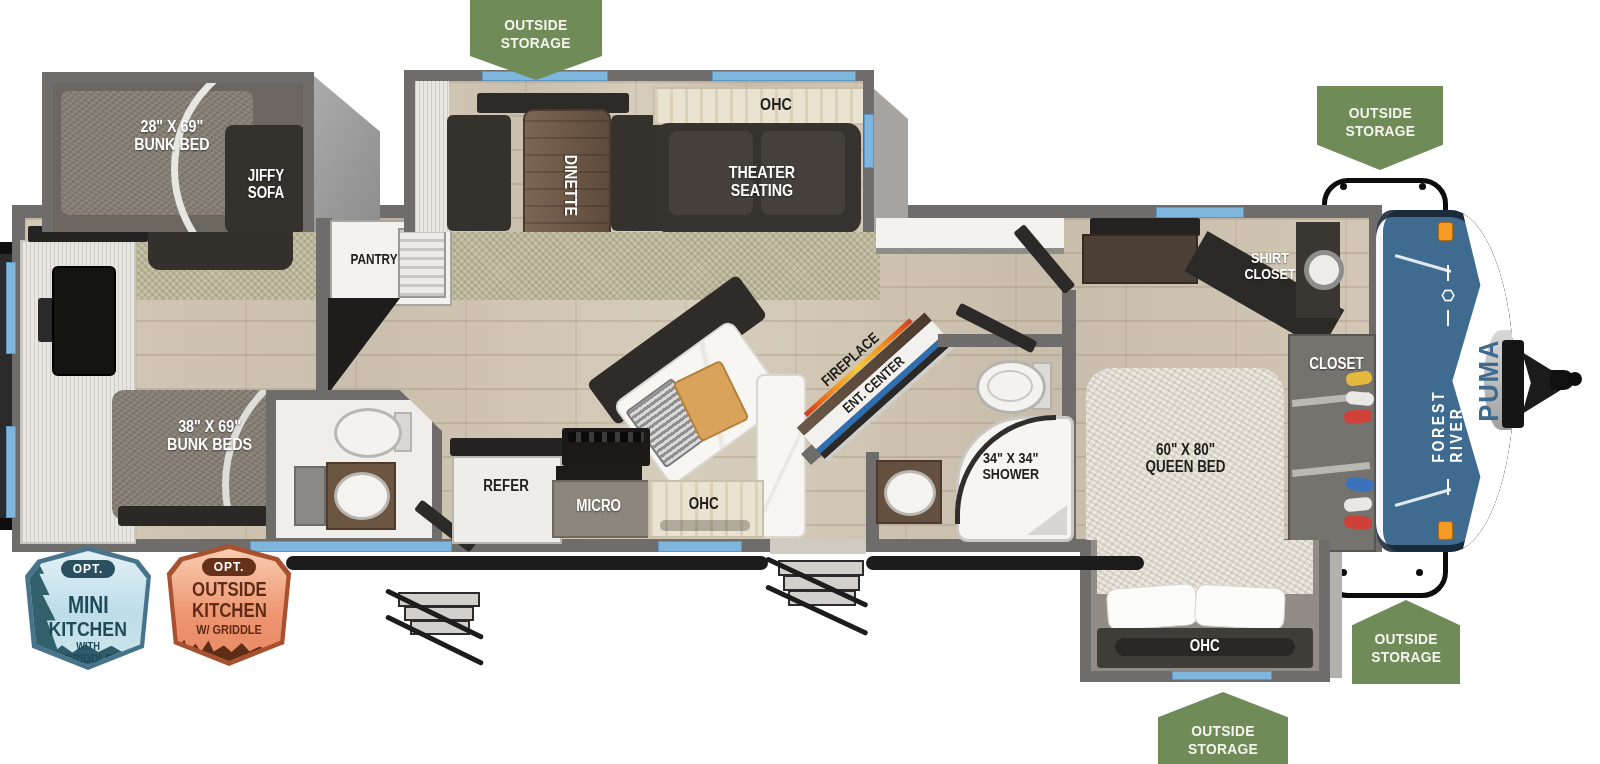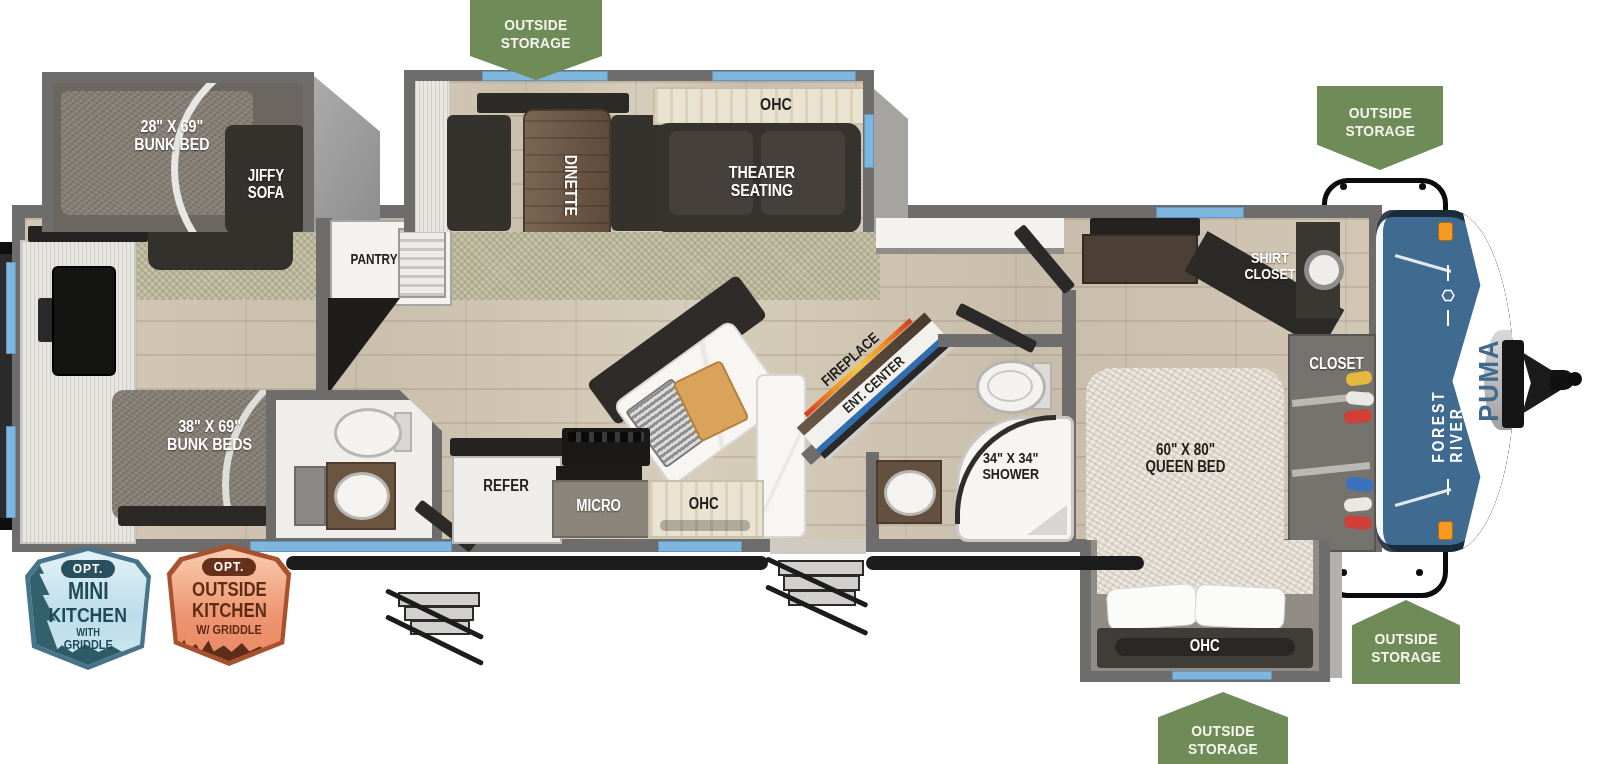--- a/index.html
+++ b/index.html
@@ -296,21 +296,21 @@
   <div class="abs gbadge peak-up" style="left:1158px;top:692px;width:130px;height:72px;">
     <span class="tx">OUTSIDE STORAGE</span>
   </div>
 
   <div class="abs shield" style="left:18px;top:546px;width:140px;height:124px;background:#47748a;">
     <div class="abs shield" style="left:5px;top:5px;width:130px;height:114px;background:linear-gradient(#e3f1f6,#bcdde9 55%,#cfe7ee);overflow:hidden;">
       <div class="abs" style="left:0;top:8px;width:34px;height:106px;background:#33606d;clip-path:polygon(40% 0,62% 14%,48% 14%,78% 34%,58% 34%,96% 58%,70% 58%,100% 84%,100% 100%,0 100%,0 0);"></div>
       <div class="abs" style="left:0;bottom:0;width:130px;height:26px;background:#2e5b68;clip-path:polygon(0 100%,0 42%,7% 62%,14% 30%,22% 58%,30% 24%,38% 52%,48% 20%,58% 50%,68% 26%,78% 55%,88% 32%,100% 58%,100% 100%);"></div>
       <div style="position:relative;width:100%;height:100%;display:flex;flex-direction:column;align-items:center;padding-top:9px;box-sizing:border-box;">
         <span class="opt-pill" style="background:#28505e;">OPT.</span>
-        <span class="lbl" style="font-size:23px;color:#1f4a5a;margin-top:2px;"><span class="sq">MINI</span></span>
+        <span class="lbl" style="font-size:23px;color:#1f4a5a;margin-top:16px;"><span class="sq">MINI</span></span>
         <span class="lbl" style="font-size:21px;color:#1f4a5a;"><span class="sq">KITCHEN</span></span>
         <span class="lbl" style="font-size:11px;color:#1f4a5a;margin-top:1px;"><span class="sq">WITH</span></span>
         <span class="lbl" style="font-size:13px;color:#1f4a5a;"><span class="sq">GRIDDLE</span></span>
       </div>
     </div>
   </div>
 
   <div class="abs shield" style="left:160px;top:544px;width:138px;height:122px;background:#a8512f;">
     <div class="abs shield" style="left:5px;top:5px;width:128px;height:112px;background:linear-gradient(#f8cdb0,#ee9470 60%,#e98a66);overflow:hidden;">
       <div class="abs" style="left:0;bottom:0;width:128px;height:24px;background:#5e2d17;clip-path:polygon(0 100%,0 55%,6% 20%,9% 60%,15% 10%,18% 58%,24% 28%,28% 62%,34% 15%,38% 60%,46% 35%,52% 62%,60% 25%,66% 60%,74% 40%,82% 62%,90% 35%,100% 60%,100% 100%);"></div>

